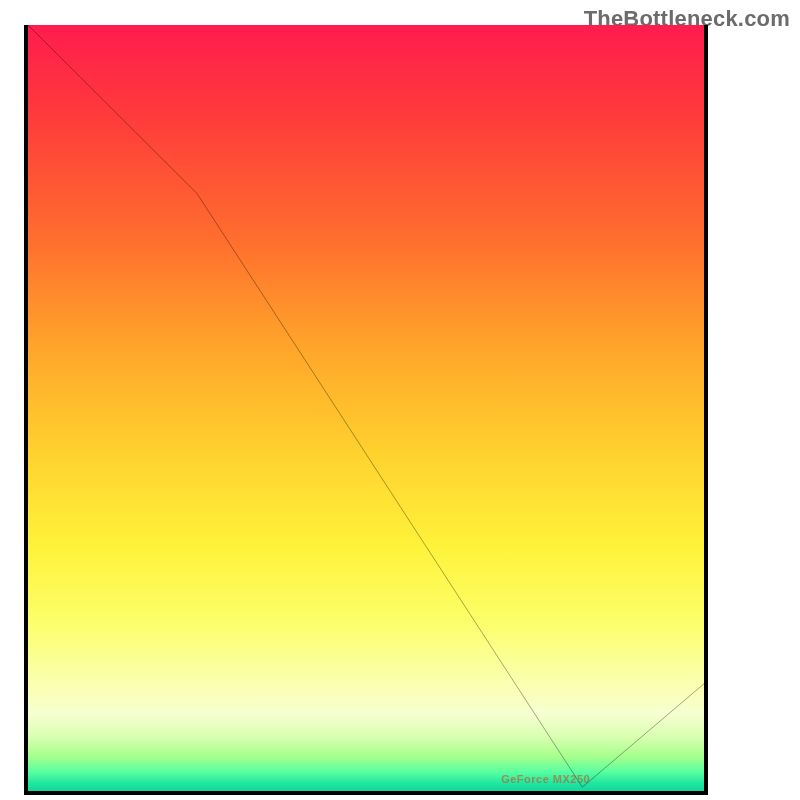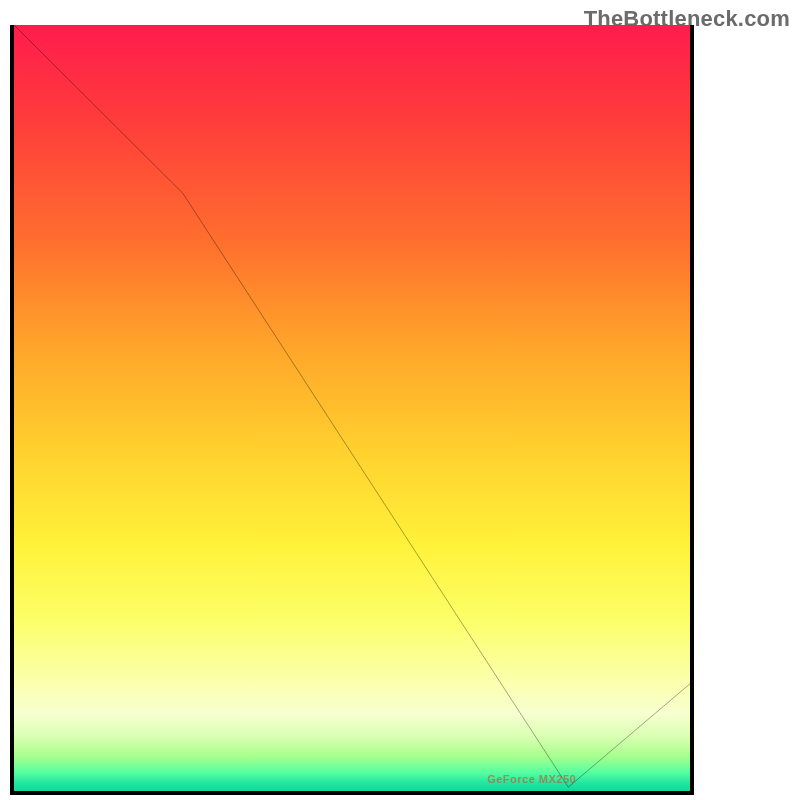--- a/index.html
+++ b/index.html
@@ -20,21 +20,21 @@
     position: absolute;
     top: 6px;
     right: 10px;
     font-size: 22px;
     font-weight: 600;
     color: #6b6b6b;
     letter-spacing: 0.2px;
   }
   .plot-frame {
     position: absolute;
-    left: 10px;
+    left: 24px;
     top: 25px;
     width: 684px;
     height: 770px;
     border: 4px solid #000;
     border-top: none;
     box-sizing: border-box;
   }
   .gradient-bg {
     position: absolute;
     left: 0;

